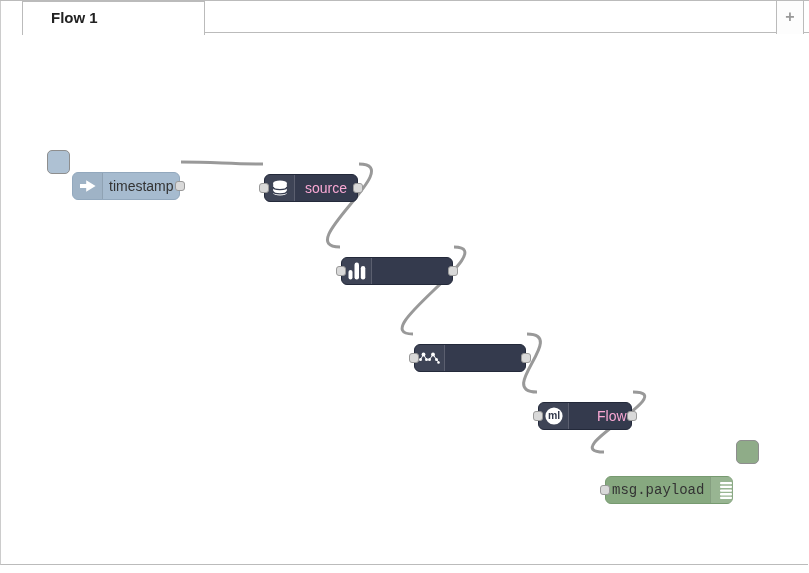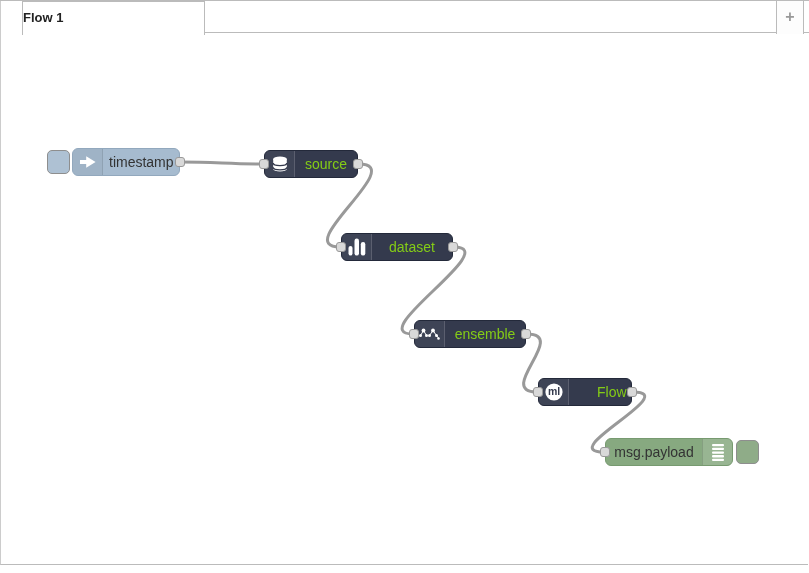--- a/index.html
+++ b/index.html
@@ -13,21 +13,21 @@
     background:#ffffff;border-top:1px solid #bbbbbb;border-bottom:1px solid #bbbbbb;
     box-sizing:border-box;
   }
   .tab-left-spacer{
     position:absolute;left:0;top:0;width:22px;height:33px;box-sizing:border-box;
     border-left:1px solid #cccccc;background:#ffffff;
   }
   .tab-active{
     position:absolute;left:22px;top:0;width:183px;height:34px;box-sizing:border-box;
     background:#ffffff;border:1px solid #bbbbbb;border-bottom:none;z-index:3;
-    font-size:13px;font-weight:bold;color:#222222;line-height:32px;padding-left:0;
+    font-size:15px;font-weight:bold;color:#222222;line-height:32px;padding-left:28px;
     cursor:pointer;
   }
   .add-tab{
     position:absolute;left:776px;top:0;width:28px;height:33px;box-sizing:border-box;
     background:#fdfdfd;border-left:1px solid #bbbbbb;border-right:1px solid #bbbbbb;
     text-align:center;line-height:31px;font-size:16px;font-weight:bold;color:#999999;
     cursor:pointer;z-index:2;
   }
   
   .canvas-frame{
@@ -35,29 +35,30 @@
     border-left:1px solid #cccccc;border-bottom:1px solid #bbbbbb;
     background:#ffffff;
   }
   svg.wires{position:absolute;left:0;top:0;z-index:1;}
   svg.wires path{stroke:#999999;stroke-width:3;fill:none;}
   
   .node{
     position:absolute;height:28px;border-radius:6px;box-sizing:border-box;
     display:flex;align-items:stretch;z-index:2;cursor:pointer;
     border:1px solid #999999;
+    margin-top:24px;
   }
   .node.dark{background:#343a4d;border-color:#23293a;}
   .node.inject{background:#a6bbcf;border-color:#92a8bd;}
   .node.debug{background:#87a980;border-color:#779a70;}
   .node-label{
     flex:1;display:flex;align-items:center;justify-content:center;
     font-size:14px;white-space:nowrap;padding:0 6px;
   }
-  .node.dark .node-label{color:#84cc16;}
+  .node.dark .node-label{color:#f9a8d4;}
   .node.inject .node-label,.node.debug .node-label{color:#333333;}
   .icon-region{
     width:29px;display:flex;align-items:center;justify-content:center;flex:none;
   }
   .icon-region.left{border-right:1px solid rgba(255,255,255,0.15);background:rgba(255,255,255,0.05);
     border-top-left-radius:5px;border-bottom-left-radius:5px;}
   .node.inject .icon-region.left{border-right:1px solid rgba(0,0,0,0.10);background:rgba(0,0,0,0.04);}
   .icon-region.right{border-left:1px solid rgba(0,0,0,0.12);background:rgba(255,255,255,0.14);
     border-top-right-radius:5px;border-bottom-right-radius:5px;}
   .port{
@@ -128,21 +129,20 @@
 <div class="node dark" style="left:341px;top:233px;width:112px;">
   <div class="icon-region left">
     <svg width="22" height="22" viewBox="-11 -11 22 22">
       <g fill="#ffffff">
         <rect x="-8.5" y="-1" width="4" height="9.5" rx="2"></rect>
         <rect x="-2.5" y="-8.5" width="4.5" height="17" rx="2.2"></rect>
         <rect x="3.8" y="-5" width="4.5" height="13.5" rx="2.2"></rect>
       </g>
     </svg>
   </div>
-  <div class="node-label">dataset</div>
   <div class="port port-in"></div>
   <div class="port port-out"></div>
 </div>
 
 <div class="node dark" style="left:414px;top:320px;width:112px;">
   <div class="icon-region left">
     <svg width="22" height="22" viewBox="-11 -11 22 22">
       <g stroke="#ffffff" stroke-width="1">
         <line x1="-6.5" y1="-3.5" x2="-9.5" y2="1.5"></line>
         <line x1="-6.5" y1="-3.5" x2="-3.5" y2="1.5"></line>
@@ -154,38 +154,37 @@
         <circle cx="-6.5" cy="-3.5" r="1.9"></circle>
         <circle cx="-9.5" cy="1.5" r="1.5"></circle>
         <circle cx="-3.5" cy="1.5" r="1.5"></circle>
         <circle cx="3" cy="-3.5" r="1.9"></circle>
         <circle cx="-0.5" cy="1.5" r="1.5"></circle>
         <circle cx="6.5" cy="1.5" r="1.5"></circle>
         <circle cx="8.5" cy="4.5" r="1.3"></circle>
       </g>
     </svg>
   </div>
-  <div class="node-label">ensemble</div>
   <div class="port port-in"></div>
   <div class="port port-out"></div>
 </div>
 
 <div class="node dark" style="left:538px;top:378px;width:94px;gap:22px;">
   <div class="icon-region left">
     <svg width="22" height="22" viewBox="-11 -11 22 22">
       <circle cx="0" cy="0" r="8.6" fill="#ffffff"></circle>
       <text x="0" y="3.4" text-anchor="middle" font-size="10.5" font-weight="bold" font-family="Liberation Sans, sans-serif" fill="#343a4d">ml</text>
     </svg>
   </div>
   <div class="node-label">Flow</div>
   <div class="port port-in"></div>
   <div class="port port-out"></div>
 </div>
 
-<div class="node debug" style="left:605px;top:438px;width:128px;">
+<div class="node debug" style="left:605px;top:452px;width:128px;font-family:Liberation Mono, monospace;">
   <div class="node-label">msg.payload</div>
   <div class="icon-region right">
     <svg width="20" height="22" viewBox="-10 -11 20 22">
       <g fill="#ffffff">
         <rect x="-6" y="-8" width="12" height="2.3" rx="1"></rect>
         <rect x="-6" y="-4.3" width="12" height="2.3" rx="1"></rect>
         <rect x="-6" y="-0.6" width="12" height="2.3" rx="1"></rect>
         <rect x="-6" y="3.1" width="12" height="2.3" rx="1"></rect>
         <rect x="-6" y="6.8" width="12" height="2.3" rx="1"></rect>
       </g>

